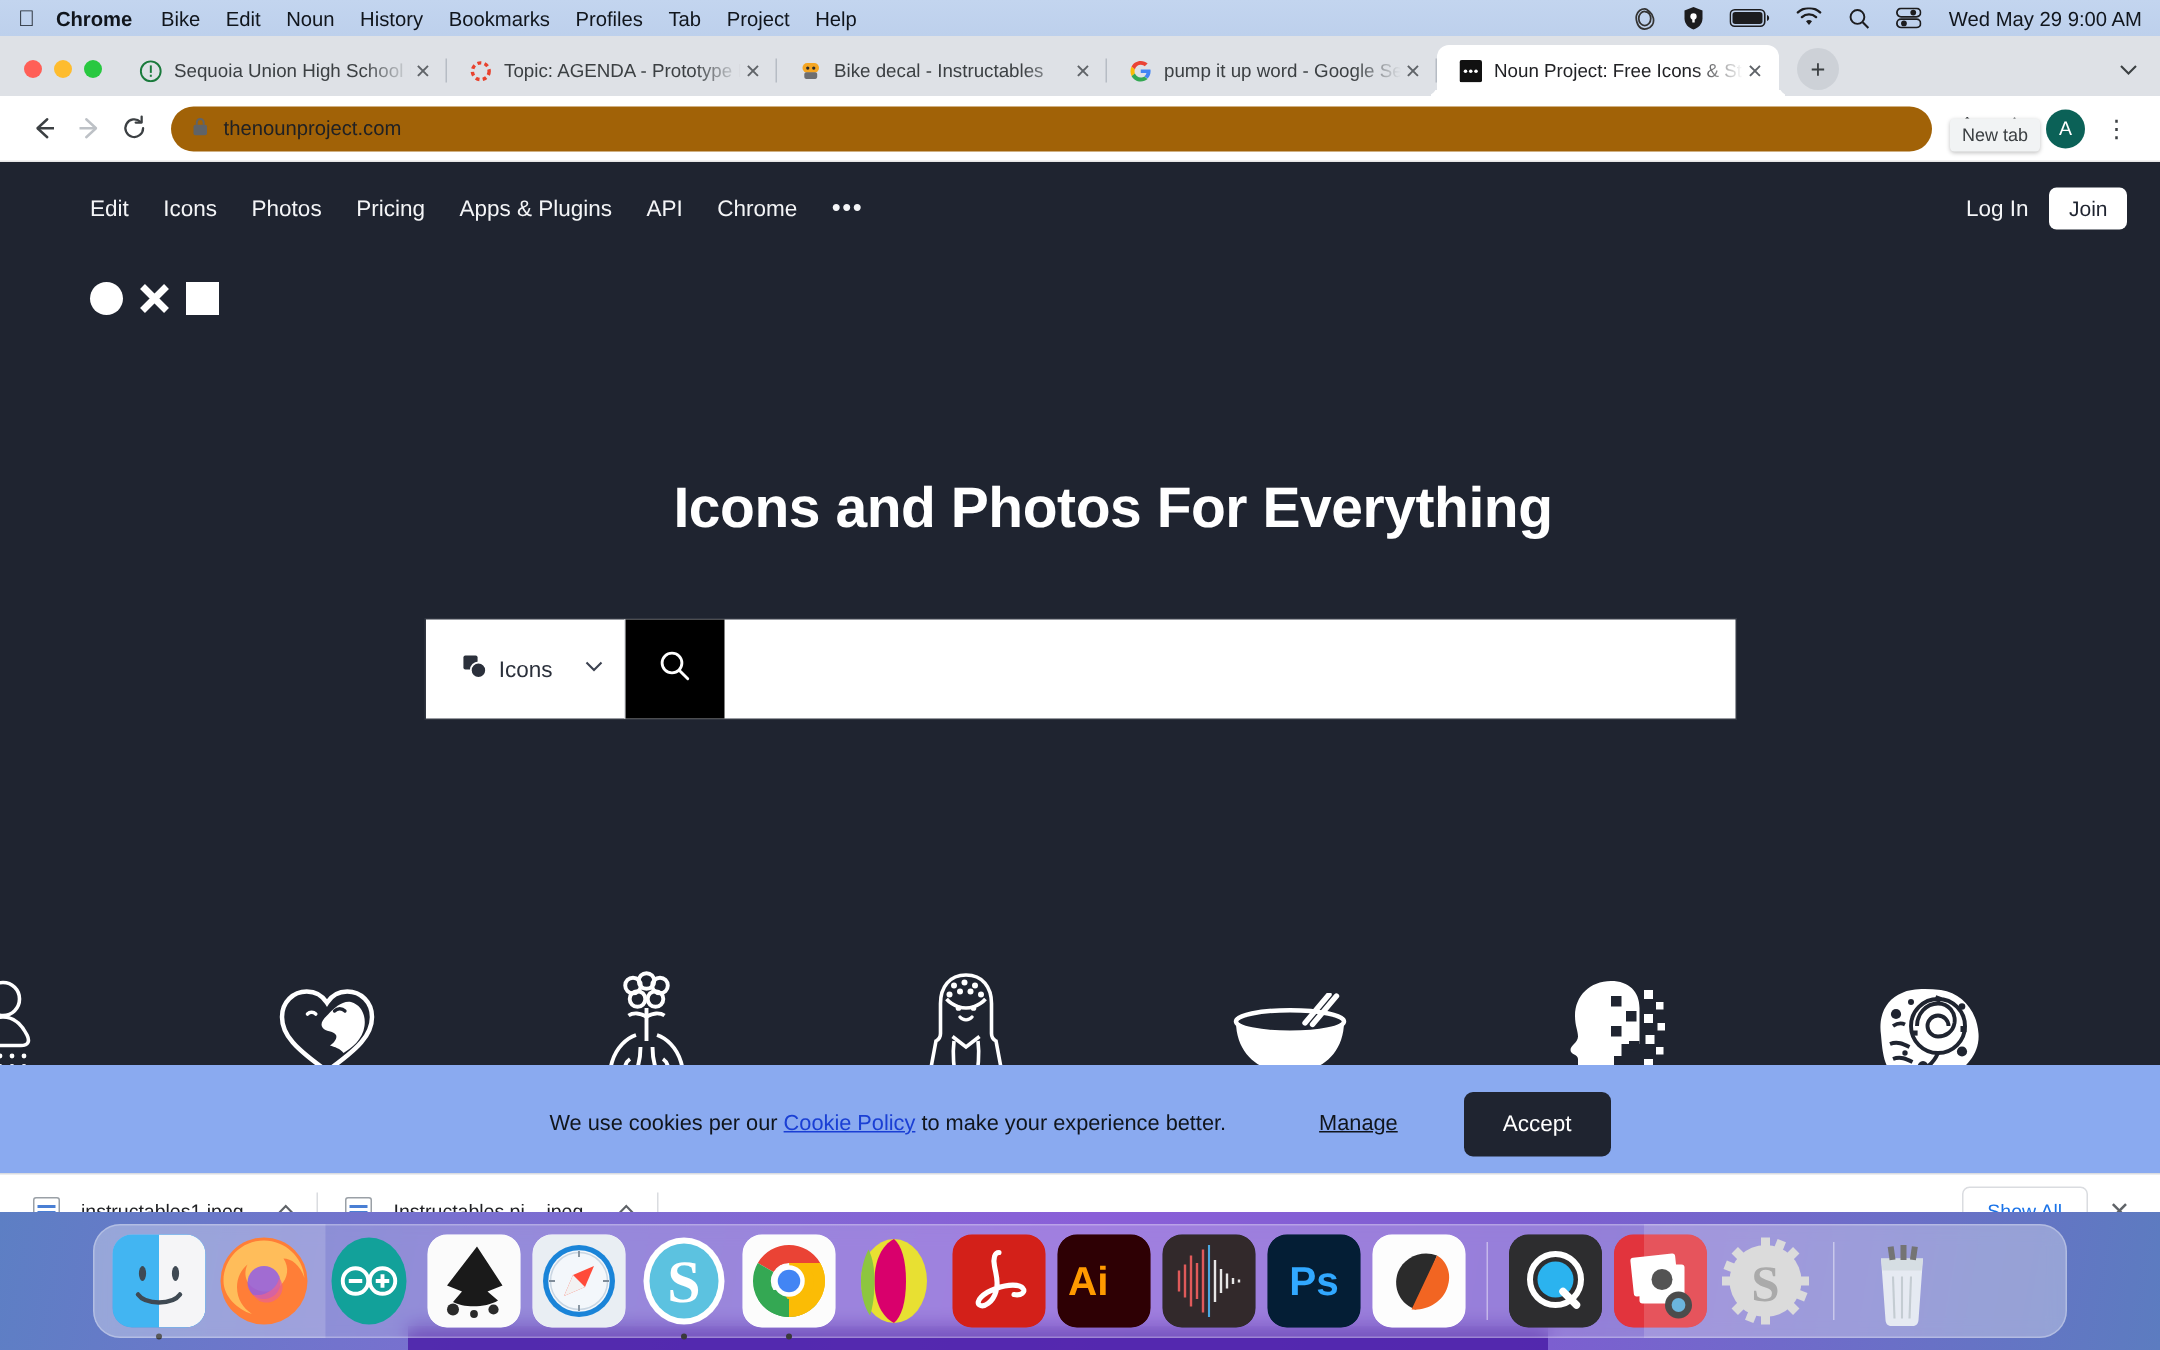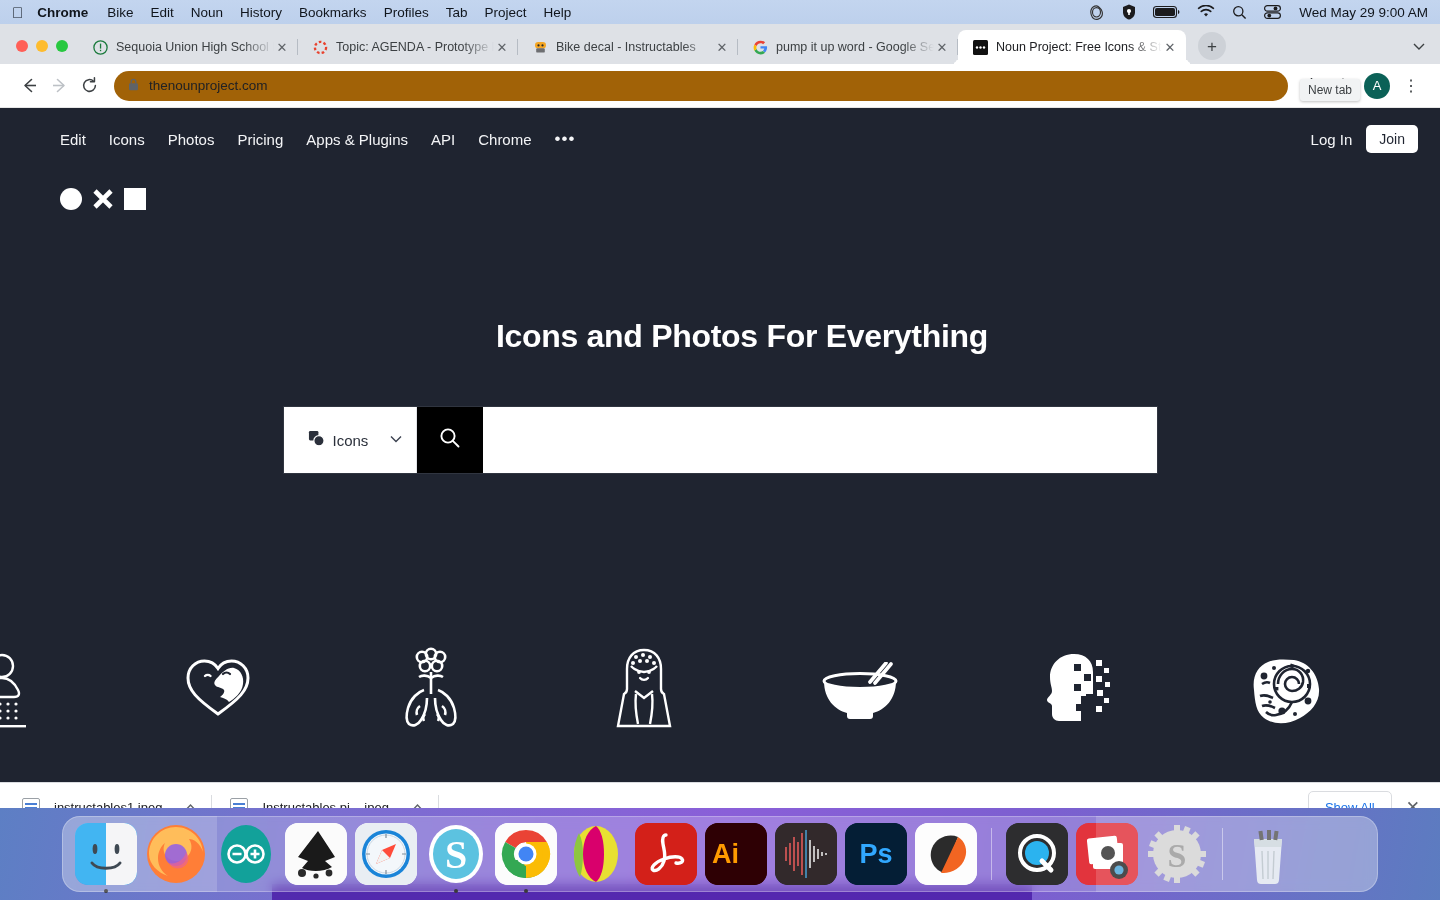--- a/index.html
+++ b/index.html
@@ -131,21 +131,21 @@
   .btn-join {
     background: #fff; color: #1f2430; border-radius: 5px;
     padding: 6px 13px; font-size: 14px;
   }
   #logo { padding: 18px 0 0 60px; display: flex; align-items: center; gap: 10px; }
   #logo .sq-circle { width: 22px; height: 22px; border-radius: 50%; background: #fff; }
   #logo .sq-x { width: 22px; height: 22px; }
   #logo .sq-square { width: 22px; height: 22px; background: #fff; }
 
   #hero-title {
-    text-align: center; color: #fff; font-size: 32px; font-weight: bold;
+    text-align: center; color: #fff; font-size: 38px; font-weight: bold;
     margin-top: 108px; letter-spacing: -0.3px; padding-left: 44px;
   }
   #searchbar {
     margin: 52px auto 0; width: 873px; height: 66px;
     background: #fff; display: flex; align-items: stretch;
     box-shadow: 0 0 0 1px rgba(255,255,255,.08);
   }
   #type-select {
     width: 133px; display: flex; align-items: center; gap: 8px;
     padding: 0 14px 0 24px; border-right: 1px solid #e2e4e8;
@@ -627,20 +627,29 @@
           </g>
           <g fill="#1f2430">
             <rect x="40" y="8" width="4" height="4" transform="rotate(20 42 10)"></rect>
             <rect x="57" y="28" width="4" height="4"></rect>
             <rect x="25" y="31" width="3.4" height="3.4"></rect>
           </g>
         </svg>
       </div>
     </div>
 
+    <div id="cookie-banner">
+      <span class="ctext">We use cookies per our</span>
+      <span>&nbsp;</span>
+      <a href="#">Cookie Policy</a>
+      <span>&nbsp;</span>
+      <span class="ctext">to make your experience better.</span>
+      <span class="manage">Manage</span>
+      <span class="accept">Accept</span>
+    </div>
   </div>
 
   <div id="download-shelf">
     <div class="dl-item">
       <span class="fileicon"></span>
       <span class="name">instructables1.jpeg</span>
       <span class="caret">
         <svg width="13" height="9" viewBox="0 0 13 9">
             <path d="M1.5 7.2 6.5 2l5 5.2" fill="none" stroke="#5f6368" stroke-width="1.4"></path>
           </svg>

